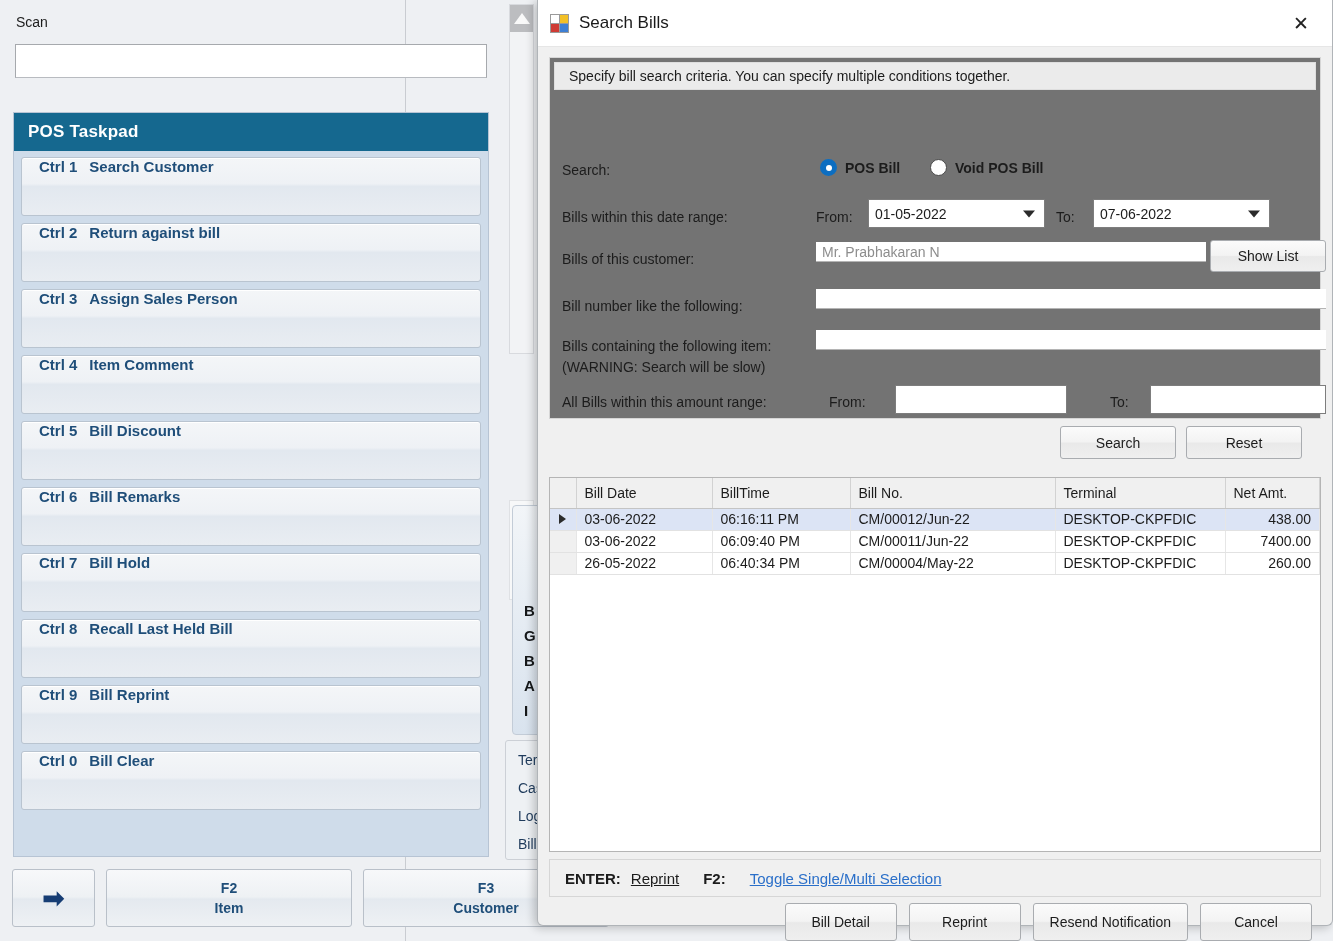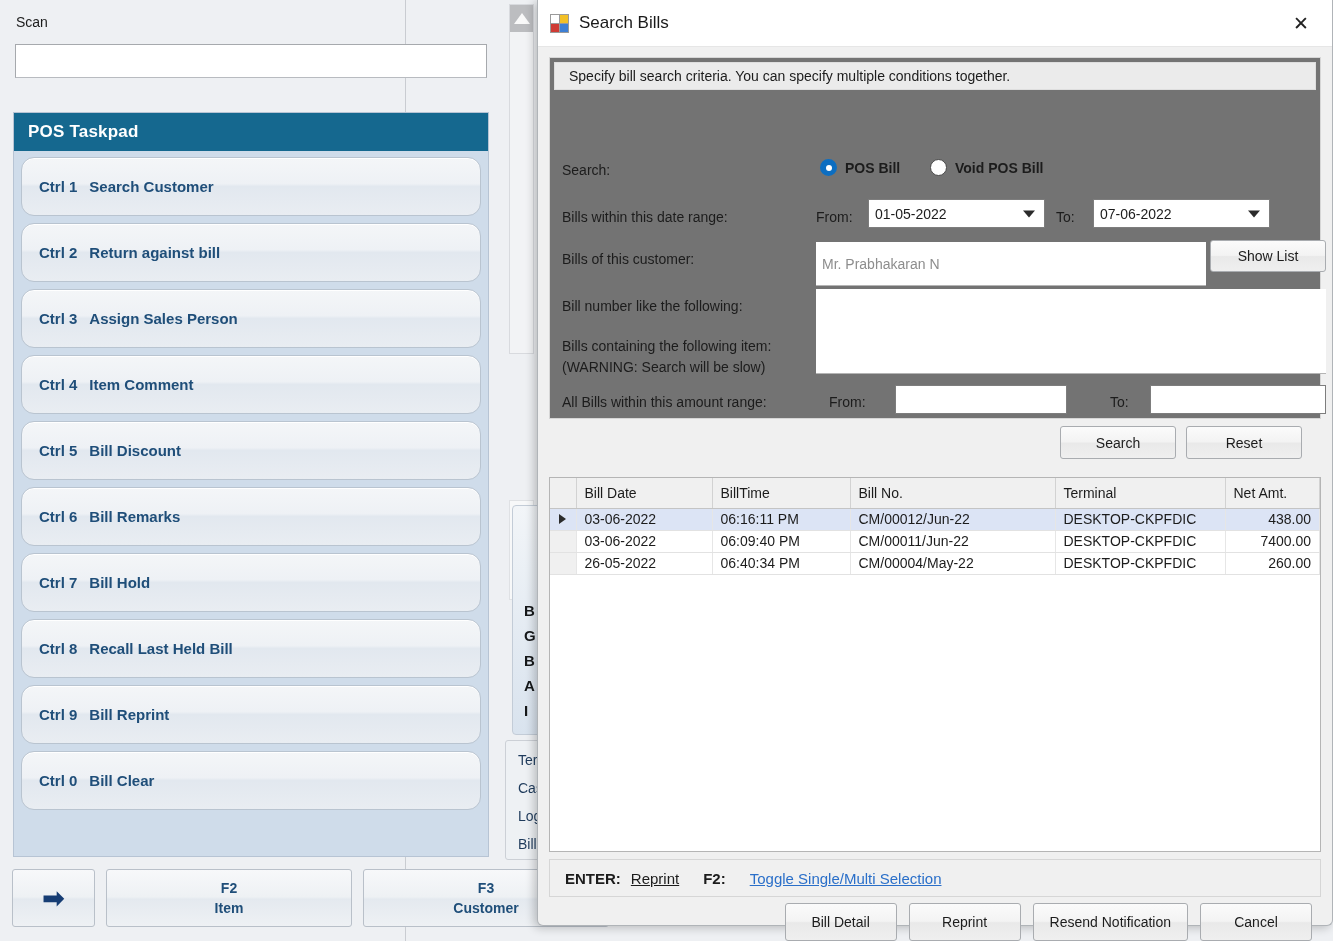--- a/index.html
+++ b/index.html
@@ -58,23 +58,23 @@
     letter-spacing: .2px;
   }
   .taskpad-list {
     padding: 6px 7px 0 7px;
   }
   .task-btn {
     position: relative;
     height: 59px;
     margin-bottom: 7px;
     border: 1px solid #b9c4d0;
-    border-radius: 13px;
+    border-radius: 3px;
     background: linear-gradient(to bottom, #f4f6f8 0%, #eef1f5 45%, #e2e8ef 50%, #e9edf2 100%);
-    display: flex; align-items: center;
+    display: flex; align-items: flex-start;
     padding-left: 17px;
     color: #1f4e79;
     font-weight: bold;
     font-size: 15px;
     cursor: pointer;
     box-shadow: inset 0 1px 0 #ffffff;
   }
   .task-btn .key { margin-right: 12px; }
   .task-btn .lbl { }
 
@@ -255,21 +255,21 @@
     font-family: "Liberation Sans", sans-serif;
     font-size: 14px;
     padding: 0 6px;
     color: #1c1c1c;
     outline: none;
   }
   .txtbox.flat {
     border: none;
     border-bottom: 1px solid #b4b4b4;
     background: #ffffff;
-    height: 44px;
+    height: 20px;
   }
   .txtbox::placeholder { color: #8d8d8d; }
   .combo {
     position: absolute;
     height: 29px;
     background: #ffffff;
     border: 1px solid #7d7d7d;
     display: flex; align-items: center;
     padding-left: 6px;
     font-size: 14px; color: #1c1c1c;

